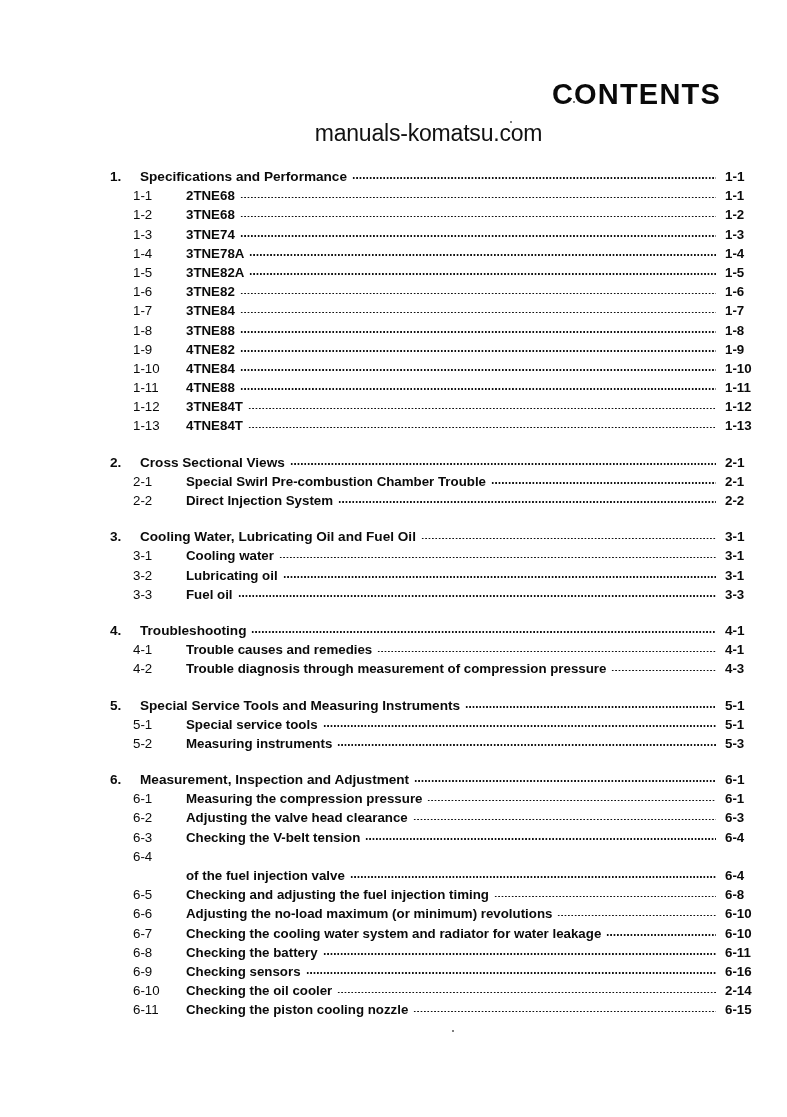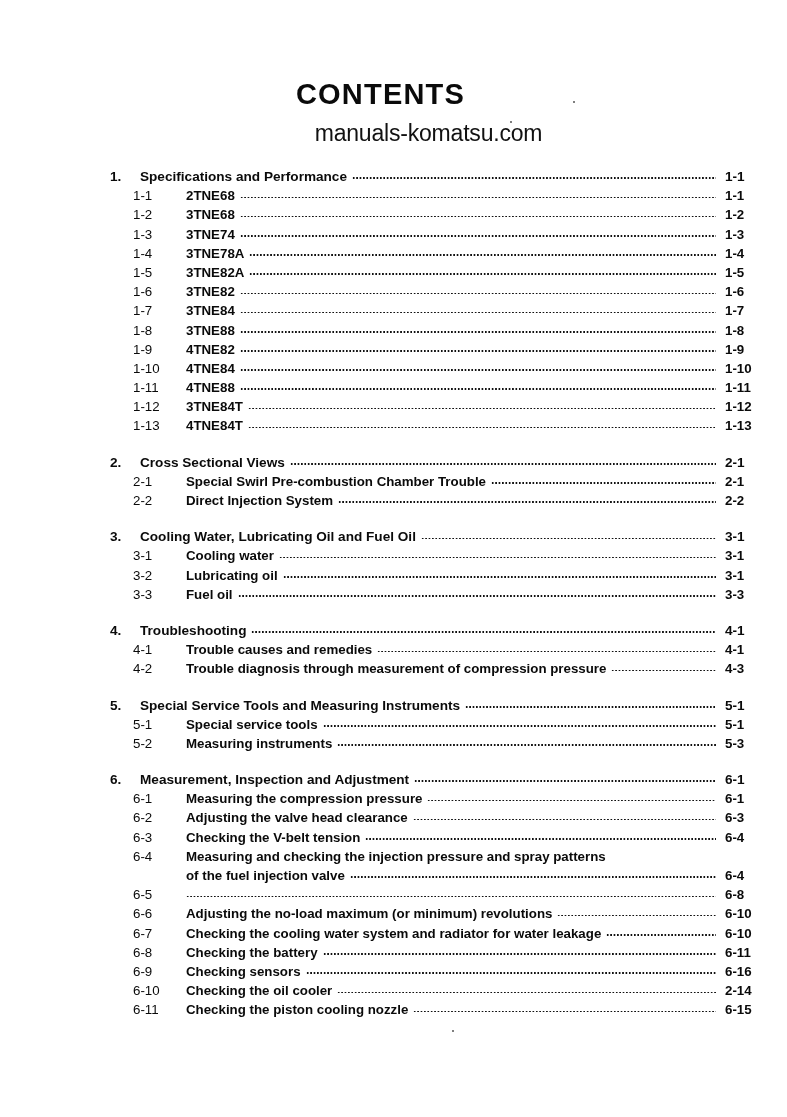--- a/index.html
+++ b/index.html
@@ -22,21 +22,21 @@
     inset: 0;
     background: #ffffff;
   }
 
   
   .doc-title {
     position: absolute;
     top: 80px;
     left: 0;
     width: 721px;
-    text-align: center;
+    text-align: right;
     font-size: 29px;
     font-weight: bold;
     letter-spacing: 1.2px;
     line-height: 1;
     padding-left: 40px;
     box-sizing: border-box;
   }
   .watermark {
     position: absolute;
     top: 122px;
@@ -342,32 +342,32 @@
           <span class="pageno">6-3</span>
         </div>
         <div class="row sub">
           <span class="num">6-3</span>
           <span class="label">Checking the V-belt tension</span>
           <span class="leader"></span>
           <span class="pageno">6-4</span>
         </div>
         <div class="row sub">
           <span class="num">6-4</span>
-          <span class="label">Measuring and checking the injection pressure and spray patterns</span>
           <span class="leader none"></span>
           <span class="pageno"></span>
         </div>
         <div class="row sub cont">
           <span class="num">6-4</span>
           <span class="label">of the fuel injection valve</span>
           <span class="leader"></span>
           <span class="pageno">6-4</span>
         </div>
         <div class="row sub">
           <span class="num">6-5</span>
+          <span class="label">Checking and adjusting the fuel injection timing</span>
           <span class="leader"></span>
           <span class="pageno">6-8</span>
         </div>
         <div class="row sub">
           <span class="num">6-6</span>
           <span class="label">Adjusting the no-load maximum (or minimum) revolutions</span>
           <span class="leader"></span>
           <span class="pageno">6-10</span>
         </div>
         <div class="row sub">

